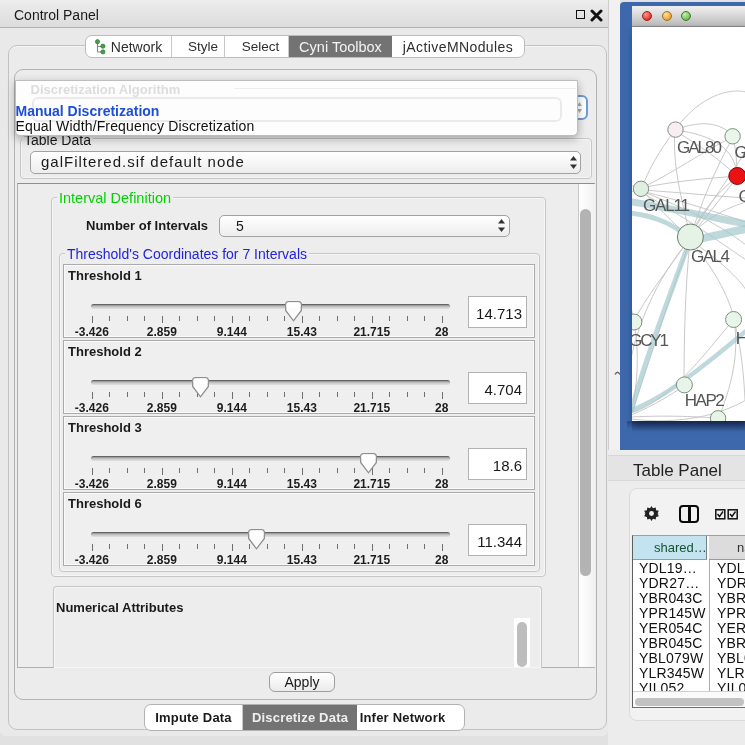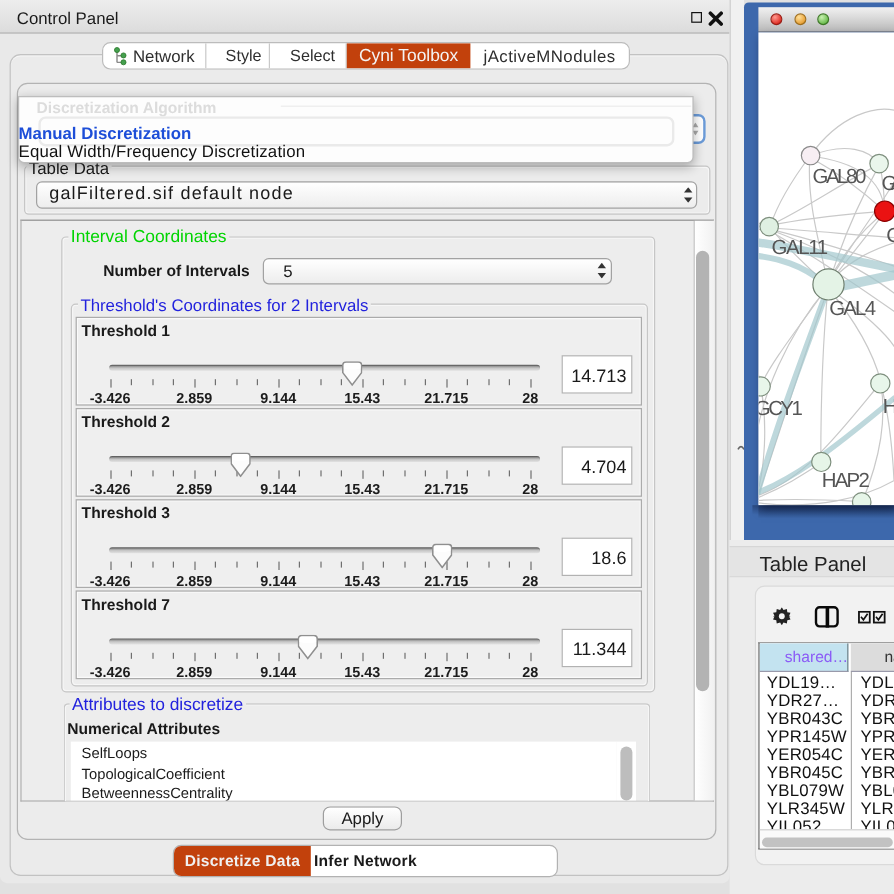--- a/index.html
+++ b/index.html
@@ -13,21 +13,21 @@
 #titlebar {position:absolute;left:0;top:0;width:608px;height:28px;
  background:linear-gradient(#ededed,#dcdcdc);border-bottom:1px solid #b0b0b0}
 #outerpanel {position:absolute;left:8px;top:45px;width:599px;height:685px;
  border:1px solid #c2c2c2;border-radius:9px;background:#ebebeb;box-shadow:inset 0 1px 0 #f5f5f5}
 #innerpanel {position:absolute;left:14px;top:69px;width:583px;height:631px;
  border:1px solid #b3b3b3;border-radius:9px;background:#ececec}
 #tabbar {position:absolute;left:85px;top:35px;width:440px;height:23px;background:#ffffff;
  border:1px solid #bcbcbc;border-radius:7px;overflow:hidden;display:flex}
 .tab {height:100%;display:flex;align-items:center;justify-content:center;font-size:13.5px;color:#2e2e2e;
  border-right:1px solid #c9c9c9}
-.tab.sel {background:#c2410c;color:#f4f4f4;border-right:none}
+.tab.sel {background:#737373;color:#f4f4f4;border-right:none}
 .tab:last-child {border-right:none}
 .combo {position:absolute;height:23px;border:1px solid #a2a2a2;border-radius:5px;
  background:linear-gradient(#ffffff,#ededed);font-size:13px;line-height:20px;white-space:nowrap}
 #scrollp {position:absolute;left:17px;top:183px;width:578px;height:485px;
  border:1px solid #b0b0b0;border-top-color:#8e8e8e;background:#ededed}
 #sbtrack {position:absolute;left:578px;top:184px;width:17px;height:483px;
  background:linear-gradient(to right,#ffffff,#f1f1f1);border-left:1px solid #c6c6c6}
 #sbthumb {position:absolute;left:580px;top:209px;width:11px;height:367px;border-radius:6px;background:#b3b3b3}
 .group {position:absolute;border:1px solid #c6c6c6;border-radius:4px;box-shadow:inset 0 0 0 1px #f6f6f6}
 .gtitle {position:absolute;background:#ededed;padding:0 2px;white-space:nowrap}
@@ -116,30 +116,30 @@
  <div class="abs" style="left:16px;top:16px;width:530px;height:25px;border:2px solid #eaeaea;border-radius:6px"></div>
  <div class="abs" style="left:0px;top:21.5px;font-size:14px;font-weight:bold;color:#1d4ed8;white-space:nowrap">Manual Discretization</div>
  <div class="abs" style="left:0px;top:36.5px;font-size:14px;color:#111;letter-spacing:0.15px;white-space:nowrap">Equal Width/Frequency Discretization</div>
 </div>
 
 <div id="scrollp"></div>
 <div id="sbtrack"></div>
 <div id="sbthumb"></div>
 
 <div class="group" style="left:51px;top:197px;width:495px;height:380px"></div>
-<div class="gtitle" style="left:57px;top:190px;color:#00d400;font-size:14.5px">Interval Coordinates</div>
+<div class="gtitle" style="left:57px;top:190px;color:#00d400;font-size:14.5px">Interval Definition</div>
 <div class="b13" style="left:86px;top:218px">Number of Intervals</div>
 <div class="combo" style="left:219px;top:215px;width:291px;padding-left:16px;height:22px;font-size:14px">5</div>
 <svg class="abs" style="left:497px;top:219px" width="9" height="13" viewBox="0 0 9 13">
  <path d="M4.5 0 L8 4.5 H1 Z" fill="#333"></path>
       <path d="M4.5 13 L8 8.5 H1 Z" fill="#333"></path>
 </svg>
 
 <div class="group" style="left:59px;top:253px;width:481px;height:319px"></div>
-<div class="gtitle" style="left:65px;top:246px;color:#2222dd;font-size:14px">Threshold's Coordinates for 2 Intervals</div>
+<div class="gtitle" style="left:65px;top:246px;color:#2222dd;font-size:14px">Threshold's Coordinates for 7 Intervals</div>
 
 <div class="tbox" style="top:264px"></div>
 <div class="b13" style="left:68px;top:268px">Threshold 1</div>
 <div class="track" style="top:304px"></div>
 <div class="tk" style="left:91.8px;top:316px;height:6.5px"></div>
     <div class="tk" style="left:109.2px;top:316px;height:4.5px"></div>
     <div class="tk" style="left:126.8px;top:316px;height:4.5px"></div>
     <div class="tk" style="left:144.2px;top:316px;height:4.5px"></div>
     <div class="tk" style="left:161.8px;top:316px;height:6.5px"></div>
     <div class="tk" style="left:179.2px;top:316px;height:4.5px"></div>
@@ -236,21 +236,21 @@
     <div class="tl" style="left:271.8px;top:477px">15.43</div>
     <div class="tl" style="left:341.8px;top:477px">21.715</div>
     <div class="tl" style="left:411.8px;top:477px">28</div>
 <svg class="thumb" style="left:359.7px;top:452.5px" width="17" height="21" viewBox="0 0 17 21">
  <path d="M3.5 0.65 H13.5 Q16.35 0.65 16.35 3.5 V9.5 L8.5 19.8 L0.65 9.5 V3.5 Q0.65 0.65 3.5 0.65 Z" fill="#fcfcfc" stroke="#8f8f8f" stroke-width="1.3"></path>
  <path d="M3.5 1.6 H13.5 Q15.4 1.6 15.4 3.5 V6 Q8.5 8 1.6 6 V3.5 Q1.6 1.6 3.5 1.6 Z" fill="#ffffff"></path>
 </svg>
 <div class="vbox" style="top:448px">18.6</div>
 
 <div class="tbox" style="top:492px"></div>
-<div class="b13" style="left:68px;top:496px">Threshold 7</div>
+<div class="b13" style="left:68px;top:496px">Threshold 6</div>
 <div class="track" style="top:532px"></div>
 <div class="tk" style="left:91.8px;top:544px;height:6.5px"></div>
     <div class="tk" style="left:109.2px;top:544px;height:4.5px"></div>
     <div class="tk" style="left:126.8px;top:544px;height:4.5px"></div>
     <div class="tk" style="left:144.2px;top:544px;height:4.5px"></div>
     <div class="tk" style="left:161.8px;top:544px;height:6.5px"></div>
     <div class="tk" style="left:179.2px;top:544px;height:4.5px"></div>
     <div class="tk" style="left:196.8px;top:544px;height:4.5px"></div>
     <div class="tk" style="left:214.2px;top:544px;height:4.5px"></div>
     <div class="tk" style="left:231.8px;top:544px;height:6.5px"></div>
@@ -272,33 +272,28 @@
     <div class="tl" style="left:271.8px;top:553px">15.43</div>
     <div class="tl" style="left:341.8px;top:553px">21.715</div>
     <div class="tl" style="left:411.8px;top:553px">28</div>
 <svg class="thumb" style="left:247.8px;top:528.5px" width="17" height="21" viewBox="0 0 17 21">
  <path d="M3.5 0.65 H13.5 Q16.35 0.65 16.35 3.5 V9.5 L8.5 19.8 L0.65 9.5 V3.5 Q0.65 0.65 3.5 0.65 Z" fill="#fcfcfc" stroke="#8f8f8f" stroke-width="1.3"></path>
  <path d="M3.5 1.6 H13.5 Q15.4 1.6 15.4 3.5 V6 Q8.5 8 1.6 6 V3.5 Q1.6 1.6 3.5 1.6 Z" fill="#ffffff"></path>
 </svg>
 <div class="vbox" style="top:524px">11.344</div>
 
 <div class="group" style="left:53px;top:586px;width:489px;height:82px;border-bottom:none;border-bottom-left-radius:0;border-bottom-right-radius:0"></div>
-<div class="gtitle" style="left:58px;top:580px;color:#2222dd;font-size:14.5px">Attributes to discretize</div>
 <div class="b13" style="left:56px;top:600px">Numerical Attributes</div>
-<div id="attrlist">
- <div class="li" style="top:3px">SelfLoops</div>
- <div class="li" style="top:19.5px">TopologicalCoefficient</div>
- <div class="li" style="top:36px">BetweennessCentrality</div>
-</div>
 <div class="abs" style="left:514px;top:618px;width:16px;height:49px;background:#ffffff"></div>
 <div class="abs" style="left:517px;top:622px;width:10px;height:45px;border-radius:5px;background:#bdbdbd"></div>
 
 <div id="apply">Apply</div>
 
 <div id="btabbar">
+ <div class="tab" style="width:98px">Impute Data</div>
  <div class="tab sel" style="width:114px">Discretize Data</div>
  <div class="tab" style="width:91px">Infer Network</div>
 </div>
 
 <div id="gutter"></div>
 <svg class="abs" style="left:614px;top:369px" width="7" height="7" viewBox="0 0 7 7">
  <path d="M1 5.5 Q3.5 1 6 5.5" fill="none" stroke="#666" stroke-width="1.4"></path>
 </svg>
 
 <div id="bluewin"></div>
@@ -393,21 +388,21 @@
 <svg class="abs" style="left:715px;top:509px" width="24" height="11" viewBox="0 0 24 11">
  <rect x="0.8" y="0.8" width="9" height="9" fill="none" stroke="#111" stroke-width="1.5"></rect>
  <path d="M2.5 5 L4.5 7.5 L8 2.5" stroke="#111" stroke-width="1.4" fill="none"></path>
  <rect x="13.2" y="0.8" width="9" height="9" fill="none" stroke="#111" stroke-width="1.5"></rect>
  <path d="M15 5 L17 7.5 L20.5 2.5" stroke="#111" stroke-width="1.4" fill="none"></path>
 </svg>
 
 <div id="dtable">
  <div class="abs" style="left:0;top:0;width:74px;height:24.5px;background:#c3e3f0;border-right:1.5px solid #71828a;border-bottom:1px solid #99a"></div>
  <div class="abs" style="left:75.5px;top:0;width:38px;height:24.5px;background:#dcdcdc;border-bottom:1px solid #99a"></div>
- <div class="abs" style="left:21px;top:4px;font-size:13px;color:#8b5cf6;white-space:nowrap">shared…</div>
+ <div class="abs" style="left:21px;top:4px;font-size:13px;color:#14532d;white-space:nowrap">shared…</div>
  <div class="abs" style="left:104px;top:4px;font-size:13px;color:#333;white-space:nowrap">na</div>
  <div class="abs" style="left:0;top:24.5px;width:113px;height:131px;background:#ffffff"></div>
  <div class="abs" style="left:75.5px;top:24.5px;width:1.5px;height:131px;background:#aeaeae"></div>
  <div class="trow" style="top:24.5px">
         <span class="c1">YDL19…</span>
         <span class="c2">YDL1</span>
       </div>
       <div class="trow" style="top:39.5px">
         <span class="c1">YDR27…</span>
         <span class="c2">YDR2</span>

